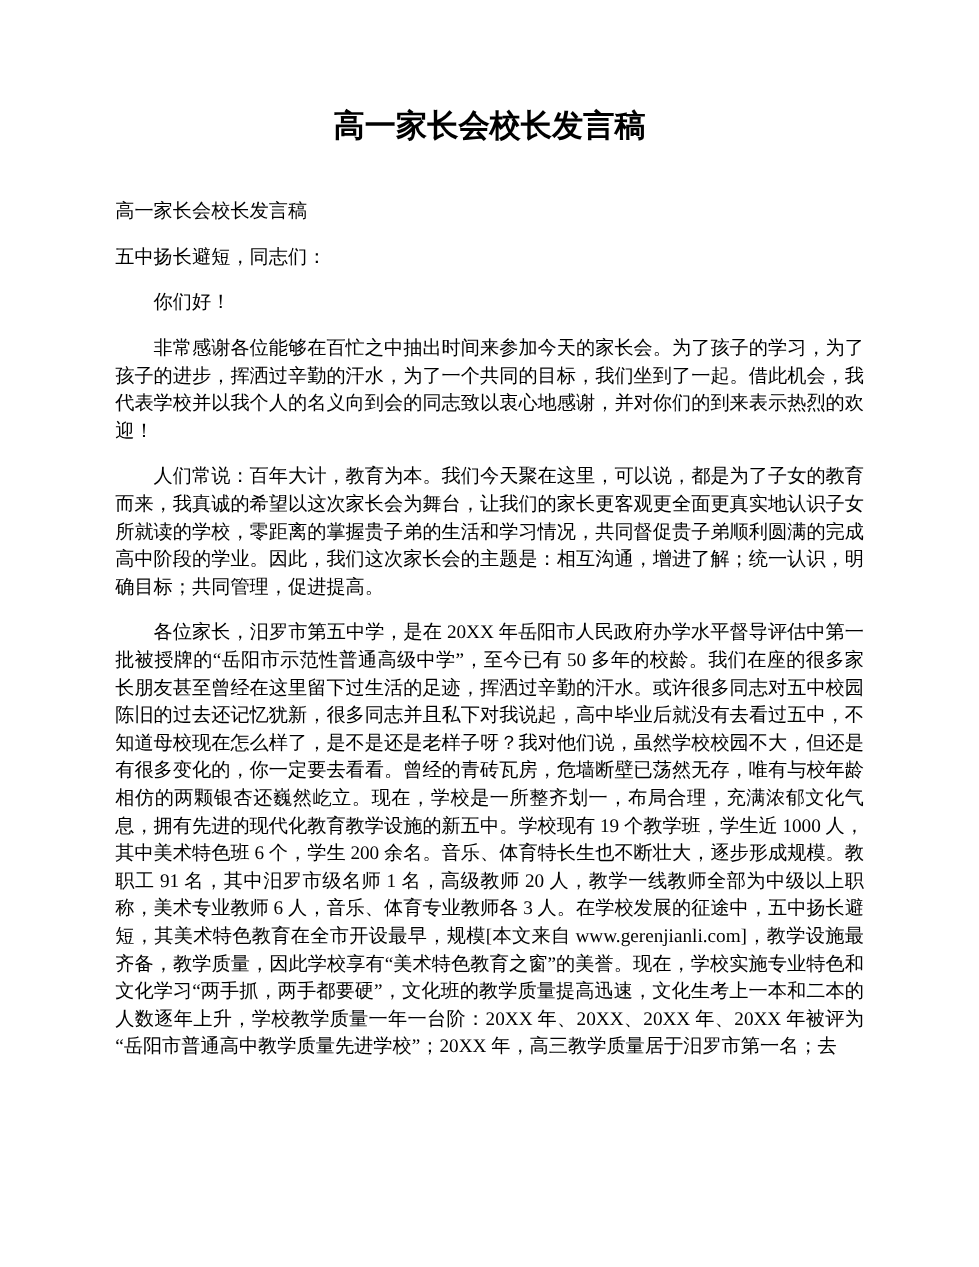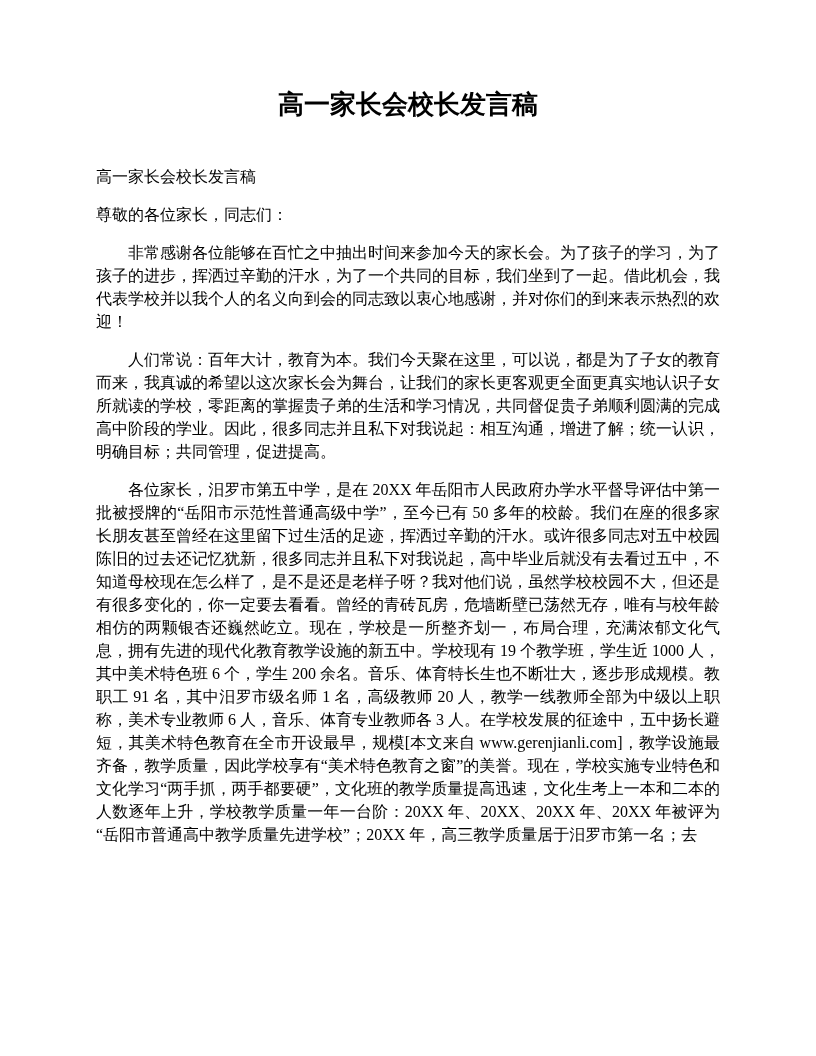--- a/index.html
+++ b/index.html
@@ -44,23 +44,24 @@
 </style>
 </head>
 <body>
 
 <div class="page">
   <div class="content">
     <h1 class="doc-title">高一家长会校长发言稿</h1>
 
     <p class="para">高一家长会校长发言稿</p>
 
-    <p class="para">尊敬的各位家长，同志们：</p>
+    <p class="para">五中扬长避短，同志们：</p>
 
+    <p class="para indent">你们好！</p>
 
     <p class="para indent">非常感谢各位能够在百忙之中抽出时间来参加今天的家长会。为了孩子的学习，为了孩子的进步，挥洒过辛勤的汗水，为了一个共同的目标，我们坐到了一起。借此机会，我代表学校并以我个人的名义向到会的同志致以衷心地感谢，并对你们的到来表示热烈的欢迎！</p>
 
 
-    <p class="para indent">人们常说：百年大计，教育为本。我们今天聚在这里，可以说，都是为了子女的教育而来，我真诚的希望以这次家长会为舞台，让我们的家长更客观更全面更真实地认识子女所就读的学校，零距离的掌握贵子弟的生活和学习情况，共同督促贵子弟顺利圆满的完成高中阶段的学业。因此，很多同志并且私下对我说起：相互沟通，增进了解；统一认识，明确目标；共同管理，促进提高。</p>
+    <p class="para indent">人们常说：百年大计，教育为本。我们今天聚在这里，可以说，都是为了子女的教育而来，我真诚的希望以这次家长会为舞台，让我们的家长更客观更全面更真实地认识子女所就读的学校，零距离的掌握贵子弟的生活和学习情况，共同督促贵子弟顺利圆满的完成高中阶段的学业。因此，我们这次家长会的主题是：相互沟通，增进了解；统一认识，明确目标；共同管理，促进提高。</p>
 
     <p class="para indent">各位家长，汨罗市第五中学，是在 20XX 年岳阳市人民政府办学水平督导评估中第一批被授牌的“岳阳市示范性普通高级中学”，至今已有 50 多年的校龄。我们在座的很多家长朋友甚至曾经在这里留下过生活的足迹，挥洒过辛勤的汗水。或许很多同志对五中校园陈旧的过去还记忆犹新，很多同志并且私下对我说起，高中毕业后就没有去看过五中，不知道母校现在怎么样了，是不是还是老样子呀？我对他们说，虽然学校校园不大，但还是有很多变化的，你一定要去看看。曾经的青砖瓦房，危墙断壁已荡然无存，唯有与校年龄相仿的两颗银杏还巍然屹立。现在，学校是一所整齐划一，布局合理，充满浓郁文化气息，拥有先进的现代化教育教学设施的新五中。学校现有 19 个教学班，学生近 1000 人，其中美术特色班 6 个，学生 200 余名。音乐、体育特长生也不断壮大，逐步形成规模。教职工 91 名，其中汨罗市级名师 1 名，高级教师 20 人，教学一线教师全部为中级以上职称，美术专业教师 6 人，音乐、体育专业教师各 3 人。在学校发展的征途中，五中扬长避短，其美术特色教育在全市开设最早，规模[本文来自 www.gerenjianli.com]，教学设施最齐备，教学质量，因此学校享有“美术特色教育之窗”的美誉。现在，学校实施专业特色和文化学习“两手抓，两手都要硬”，文化班的教学质量提高迅速，文化生考上一本和二本的人数逐年上升，学校教学质量一年一台阶：20XX 年、20XX、20XX 年、20XX 年被评为“岳阳市普通高中教学质量先进学校”；20XX 年，高三教学质量居于汨罗市第一名；去</p>
   </div>
 </div>
 
 </body></html>

